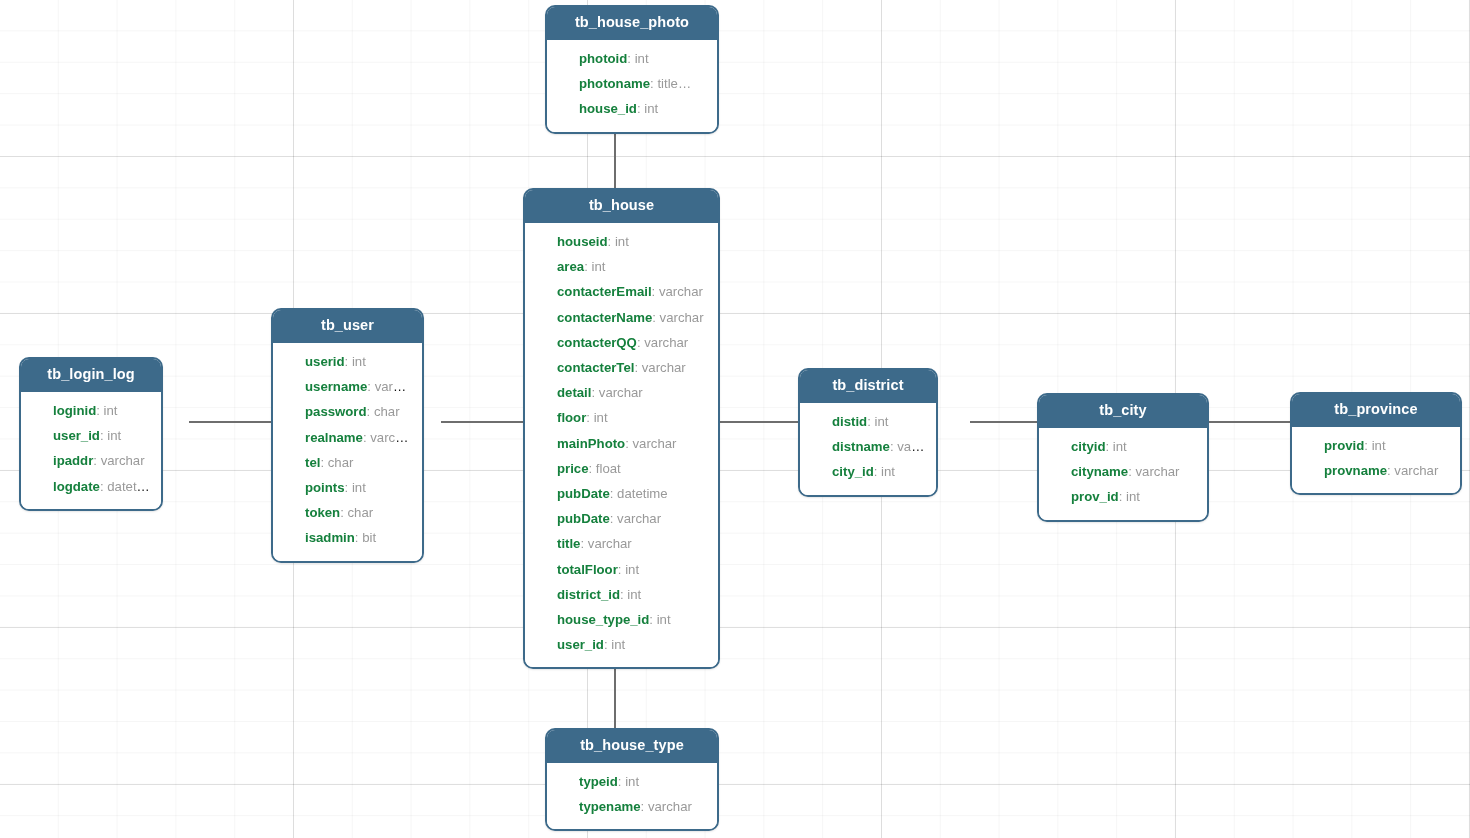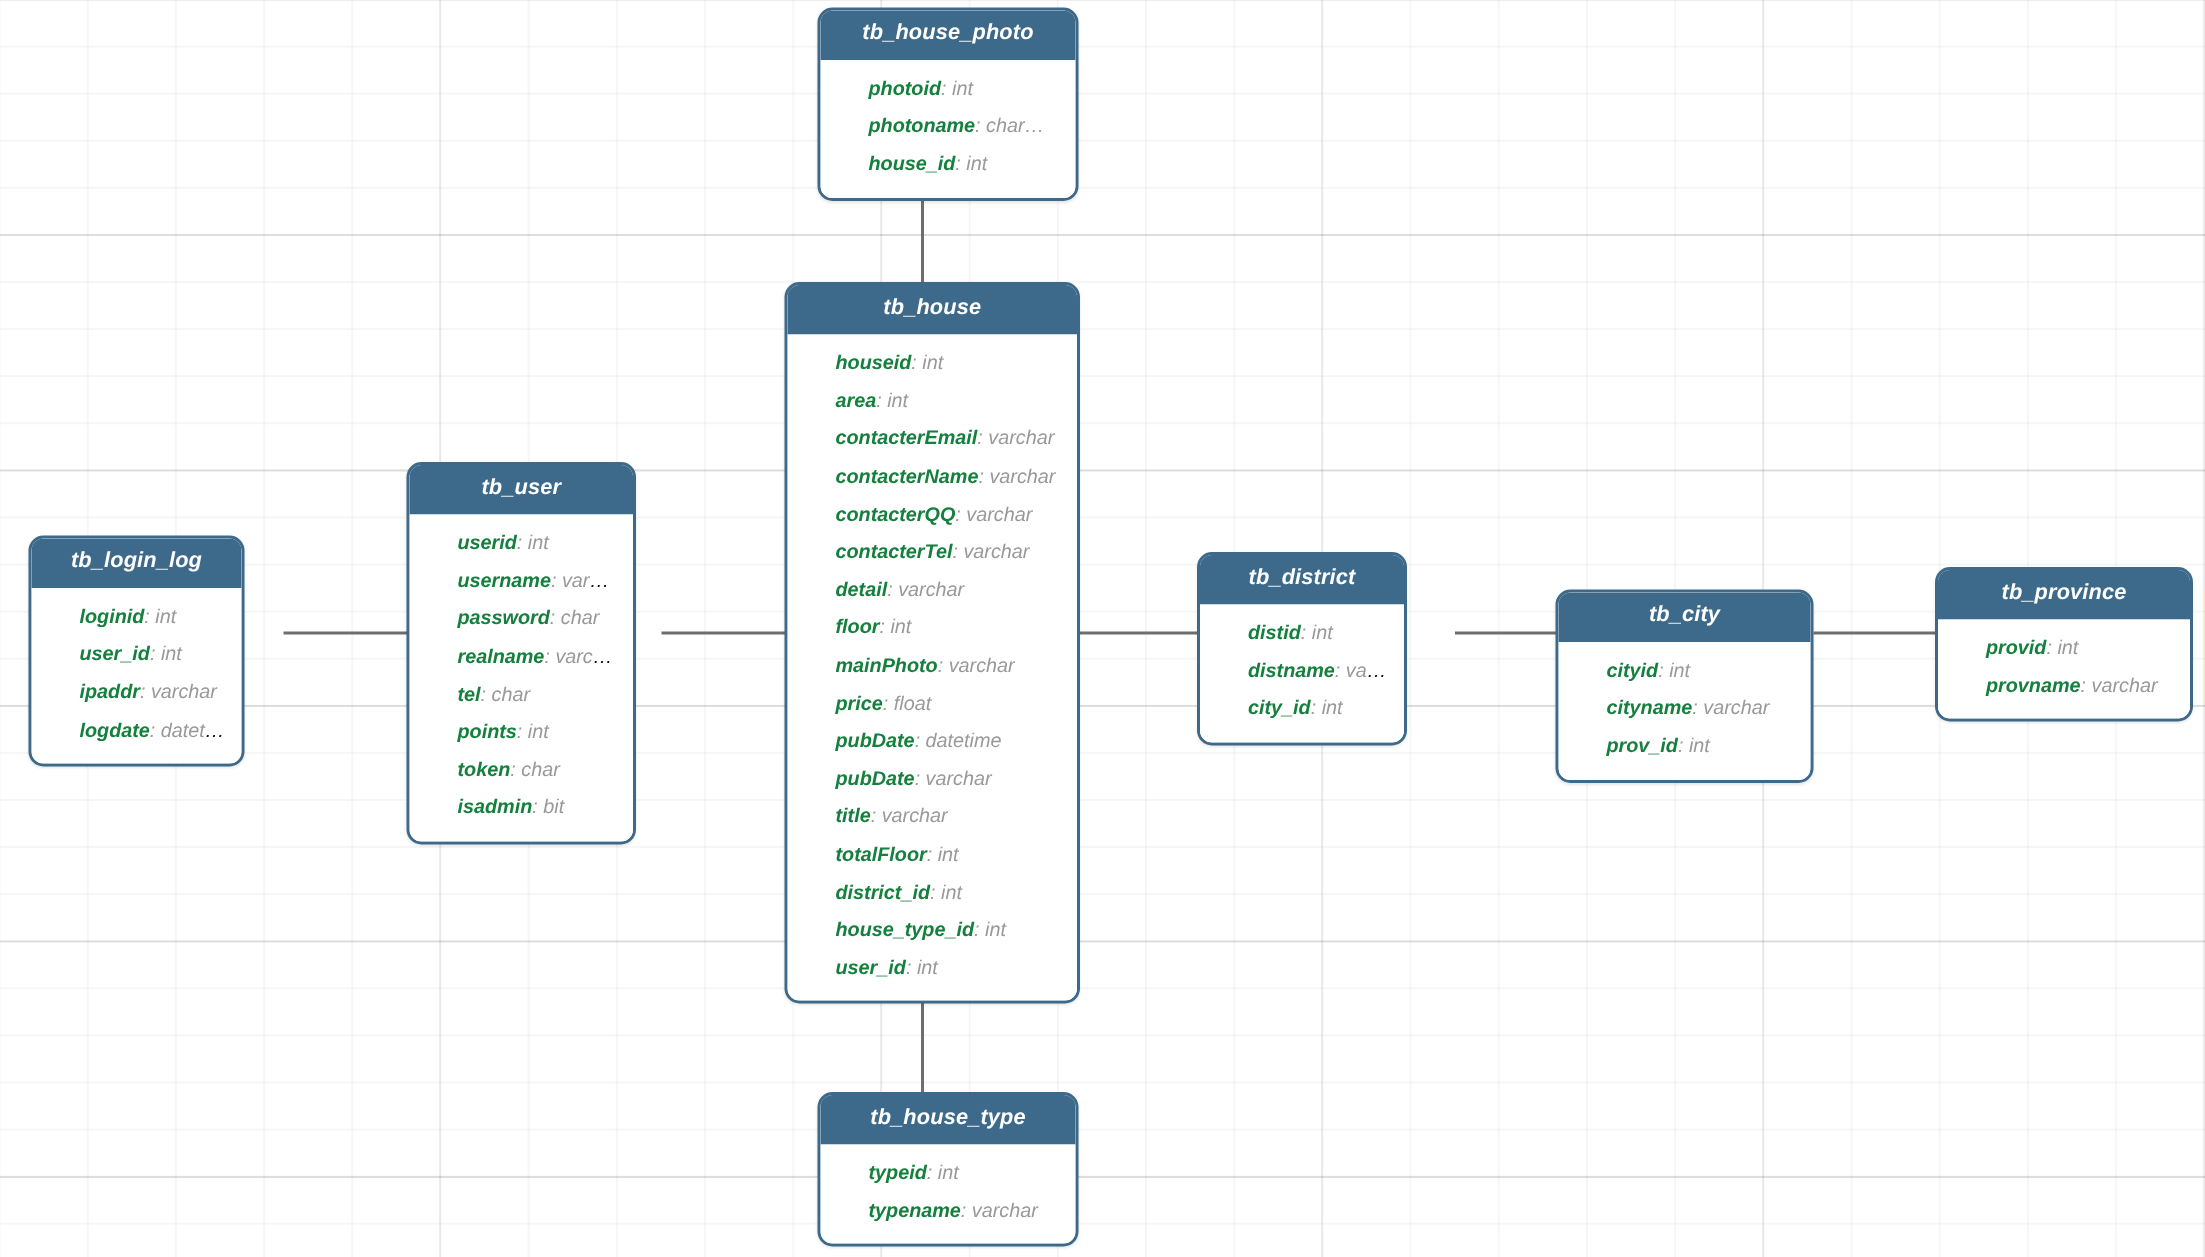--- a/index.html
+++ b/index.html
@@ -39,21 +39,20 @@
   
   .entity {
     position: absolute;
     z-index: 5;
     border: 2px solid #3d6a8a;
     border-radius: 10px;
     background: #ffffff;
     box-sizing: border-box;
     overflow: hidden;
     box-shadow: 0 1px 2px rgba(0,0,0,0.10);
-    font-style: italic;
   }
   .entity-header {
     background: #3d6a8a;
     color: #ffffff;
     font-size: 14.5px;
     font-weight: bold;
     text-align: center;
     padding: 8px 6px 9px 6px;
     line-height: 1.1;
     letter-spacing: 0.1px;
@@ -95,21 +94,21 @@
       <div class="edge h" style="left: 441px; top: 421px; width: 83px;"></div>
       <div class="edge h" style="left: 720px; top: 421px; width: 79px;"></div>
       <div class="edge h" style="left: 970px; top: 421px; width: 68px;"></div>
       <div class="edge h" style="left: 1209px; top: 421px; width: 82px;"></div>
     </div>
   <div id="entities-layer">
       <div class="entity" style="left: 545px; top: 5px; width: 174px;">
         <div class="entity-header">tb_house_photo</div>
         <div class="entity-body">
           <div class="field"><span class="fname">photoid</span><span class="ftype">: </span><span class="ftype">int</span></div>
-          <div class="field"><span class="fname">photoname</span><span class="ftype">: </span><span class="ftype">char…</span></div>
+          <div class="field"><span class="fname">photoname</span><span class="ftype">: </span><span class="ftype">title…</span></div>
           <div class="field"><span class="fname">house_id</span><span class="ftype">: </span><span class="ftype">int</span></div>
         </div>
       </div>
       <div class="entity" style="left: 523px; top: 188px; width: 197px;">
         <div class="entity-header">tb_house</div>
         <div class="entity-body">
           <div class="field"><span class="fname">houseid</span><span class="ftype">: </span><span class="ftype">int</span></div>
           <div class="field"><span class="fname">area</span><span class="ftype">: </span><span class="ftype">int</span></div>
           <div class="field"><span class="fname">contacterEmail</span><span class="ftype">: </span><span class="ftype">varchar</span></div>
           <div class="field"><span class="fname">contacterName</span><span class="ftype">: </span><span class="ftype">varchar</span></div>
@@ -159,21 +158,21 @@
         </div>
       </div>
       <div class="entity" style="left: 1037px; top: 368px; width: 172px; margin-top: 25px;">
         <div class="entity-header">tb_city</div>
         <div class="entity-body">
           <div class="field"><span class="fname">cityid</span><span class="ftype">: </span><span class="ftype">int</span></div>
           <div class="field"><span class="fname">cityname</span><span class="ftype">: </span><span class="ftype">varchar</span></div>
           <div class="field"><span class="fname">prov_id</span><span class="ftype">: </span><span class="ftype">int</span></div>
         </div>
       </div>
-      <div class="entity" style="left: 1290px; top: 378px; width: 172px;">
+      <div class="entity" style="left: 1290px; top: 392px; width: 172px;">
         <div class="entity-header">tb_province</div>
         <div class="entity-body">
           <div class="field"><span class="fname">provid</span><span class="ftype">: </span><span class="ftype">int</span></div>
           <div class="field"><span class="fname">provname</span><span class="ftype">: </span><span class="ftype">varchar</span></div>
         </div>
       </div>
       <div class="entity" style="left: 545px; top: 728px; width: 174px;">
         <div class="entity-header">tb_house_type</div>
         <div class="entity-body">
           <div class="field"><span class="fname">typeid</span><span class="ftype">: </span><span class="ftype">int</span></div>

